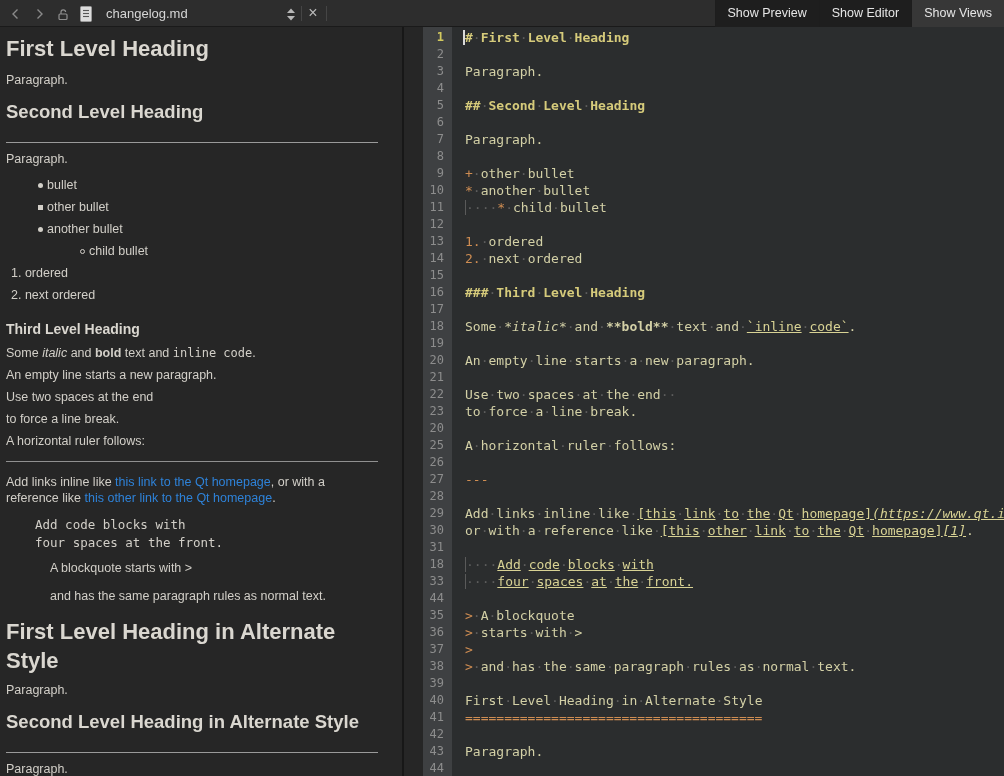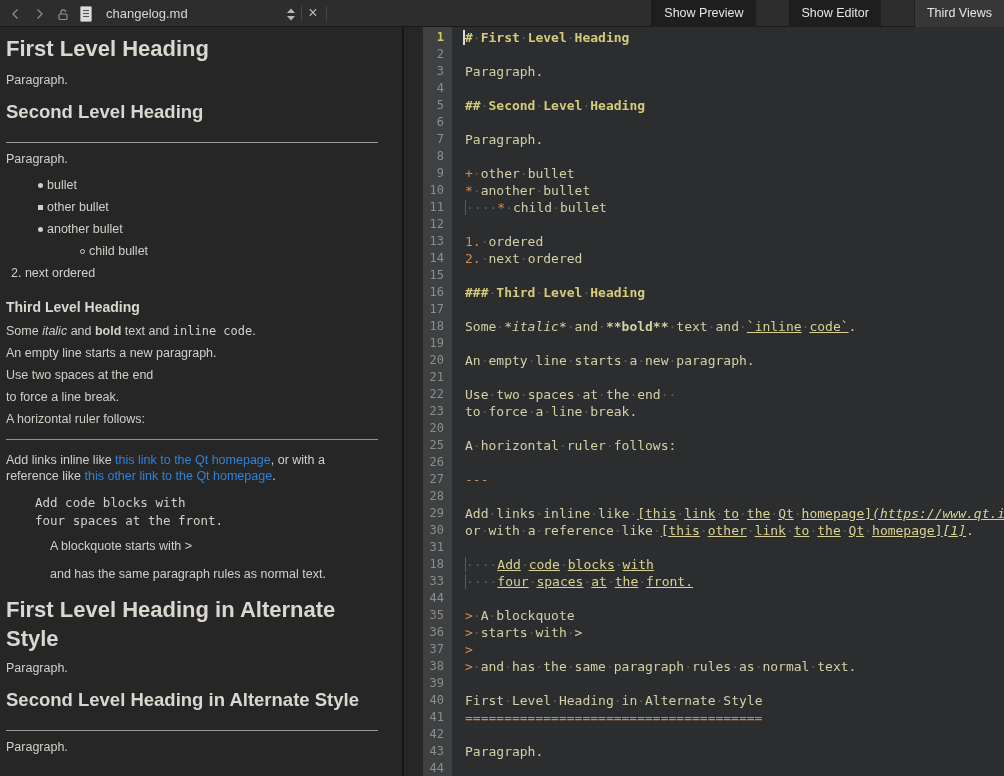--- a/index.html
+++ b/index.html
@@ -9,21 +9,21 @@
   
   .titlebar { position:relative; width:1004px; height:27px; background:#2d2d2d;
               border-bottom:1px solid #1a1a1a; }
   .tb-icon { position:absolute; top:6px; width:16px; height:16px; display:flex;
              align-items:center; justify-content:center; }
   .tb-filename { position:absolute; left:106px; top:0; height:27px; line-height:27px;
                  color:#d6d6d6; font-size:13px; }
   .tb-sep { position:absolute; top:6px; width:1px; height:15px; background:#454545; }
   .tb-close { position:absolute; top:0; height:27px; line-height:25px; color:#b8b8b8;
               font-size:16px; width:18px; text-align:center; cursor:default; }
-  .tb-buttons { position:absolute; right:0; top:0; height:27px; display:flex;gap:33px; }
+  .tb-buttons { position:absolute; right:0; top:0; height:27px; display:flex; }
   .tb-btn { height:27px; line-height:27px; padding:0 12px; font-size:12.5px;
             color:#e6e6e6; border-left:1px solid #1d1d1d; }
   .tb-btn.pressed { background:#1e1e1e; }
   .tb-btn.normal  { background:#373737; }
 
   
   .main { display:flex; width:1004px; height:749px;gap:19px; }
 
   
   .preview { width:383px; height:749px; background:#262626; color:#d2cfc8;
@@ -109,21 +109,21 @@
       <path d="M5,0.5 L9,5 H1 Z" fill="#b8b8b8"></path>
       <path d="M1,8 H9 L5,12.5 Z" fill="#b8b8b8"></path>
     </svg>
   </span>
   <span class="tb-sep" style="left:301px"></span>
   <span class="tb-close" style="left:304px">×</span>
   <span class="tb-sep" style="left:326px"></span>
   <div class="tb-buttons">
     <div class="tb-btn pressed">Show Preview</div>
     <div class="tb-btn pressed">Show Editor</div>
-    <div class="tb-btn normal">Third Views</div>
+    <div class="tb-btn normal">Show Views</div>
   </div>
 </div>
 
 <div class="main">
 
   <div class="preview">
     <div class="pv-h1">First Level Heading</div>
     <div class="pv-p">Paragraph.</div>
     <div class="pv-h2">Second Level Heading</div>
     <div class="pv-p">Paragraph.</div>
@@ -140,20 +140,21 @@
       <div class="pv-li">
         <span class="mk mk-disc"></span>
         <span>another bullet</span>
       </div>
       <div class="pv-li child">
         <span class="mk mk-circle"></span>
         <span>child bullet</span>
       </div>
     </div>
     <div class="pv-ol">
+      <div class="pv-oli"><span>1.</span> <span>ordered</span></div>
       <div class="pv-oli"><span>2.</span> <span>next ordered</span></div>
     </div>
 
     <div class="pv-h3">Third Level Heading</div>
     <div class="pv-p"><span>Some </span><i>italic</i><span> and </span><b>bold</b><span> text and </span><span class="pv-code-inline">inline code</span><span>.</span></div>
     <div class="pv-p">An empty line starts a new paragraph.</div>
     <div class="pv-p">Use two spaces at the end</div>
     <div class="pv-p">to force a line break.</div>
     <div class="pv-p">A horizontal ruler follows:</div>
 

